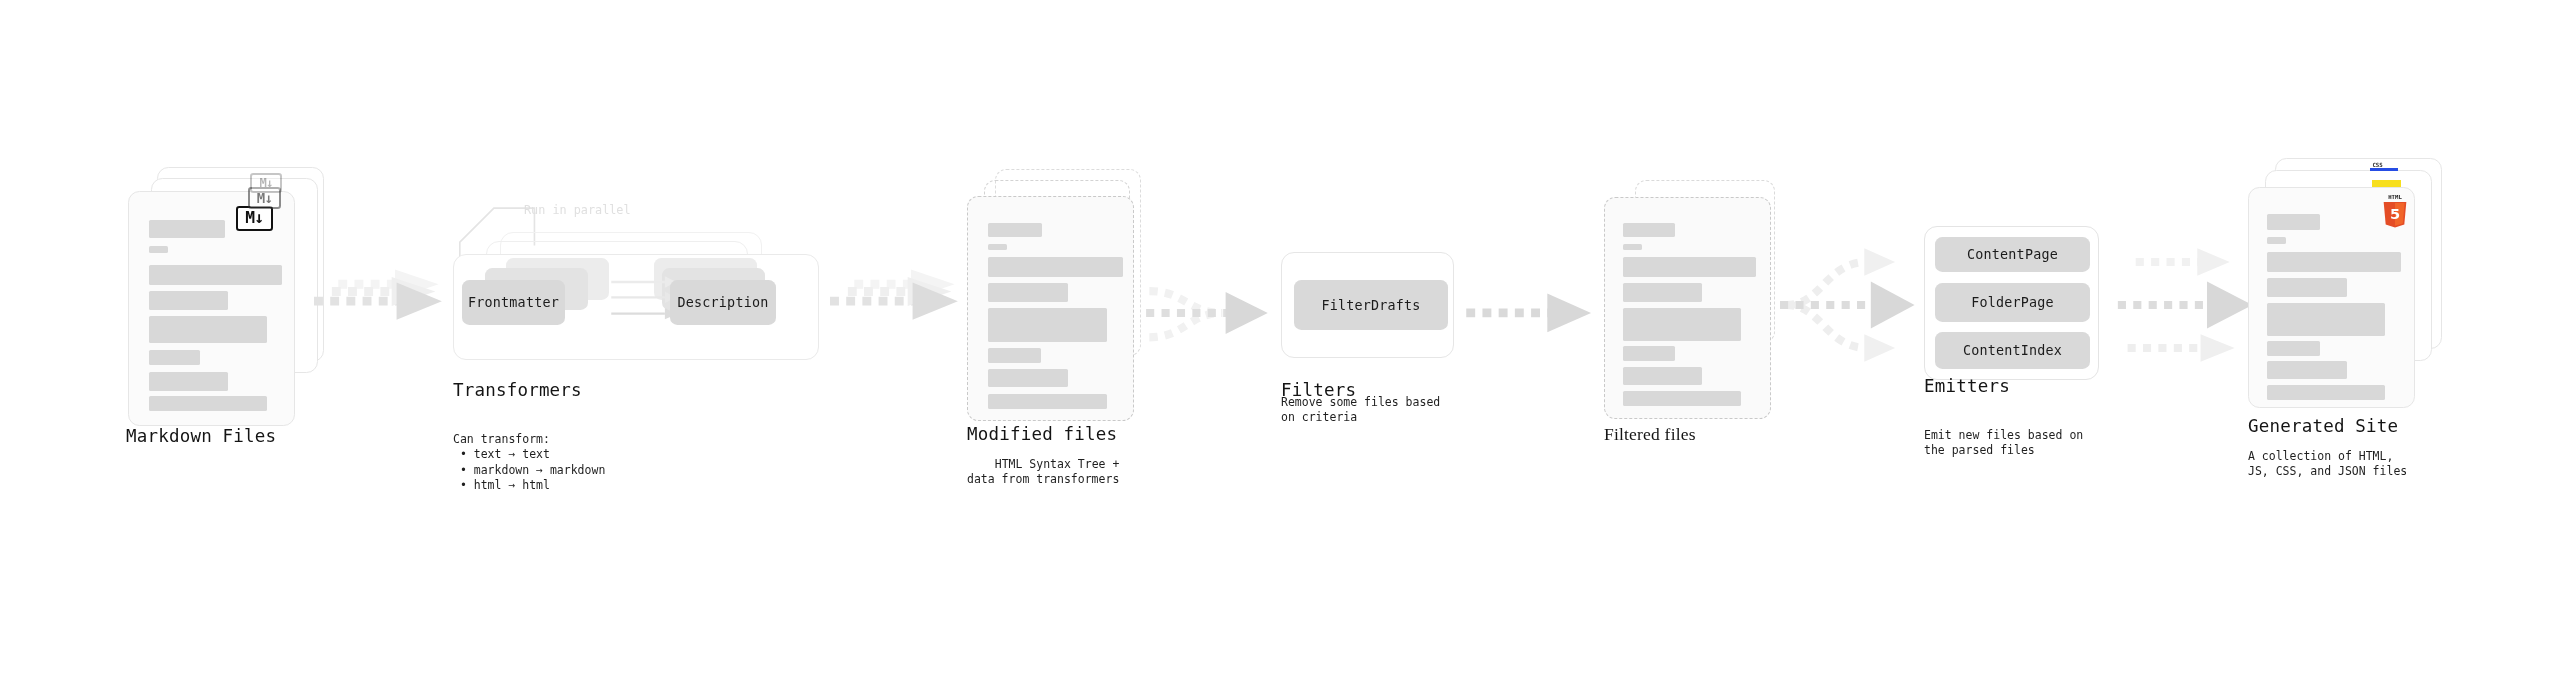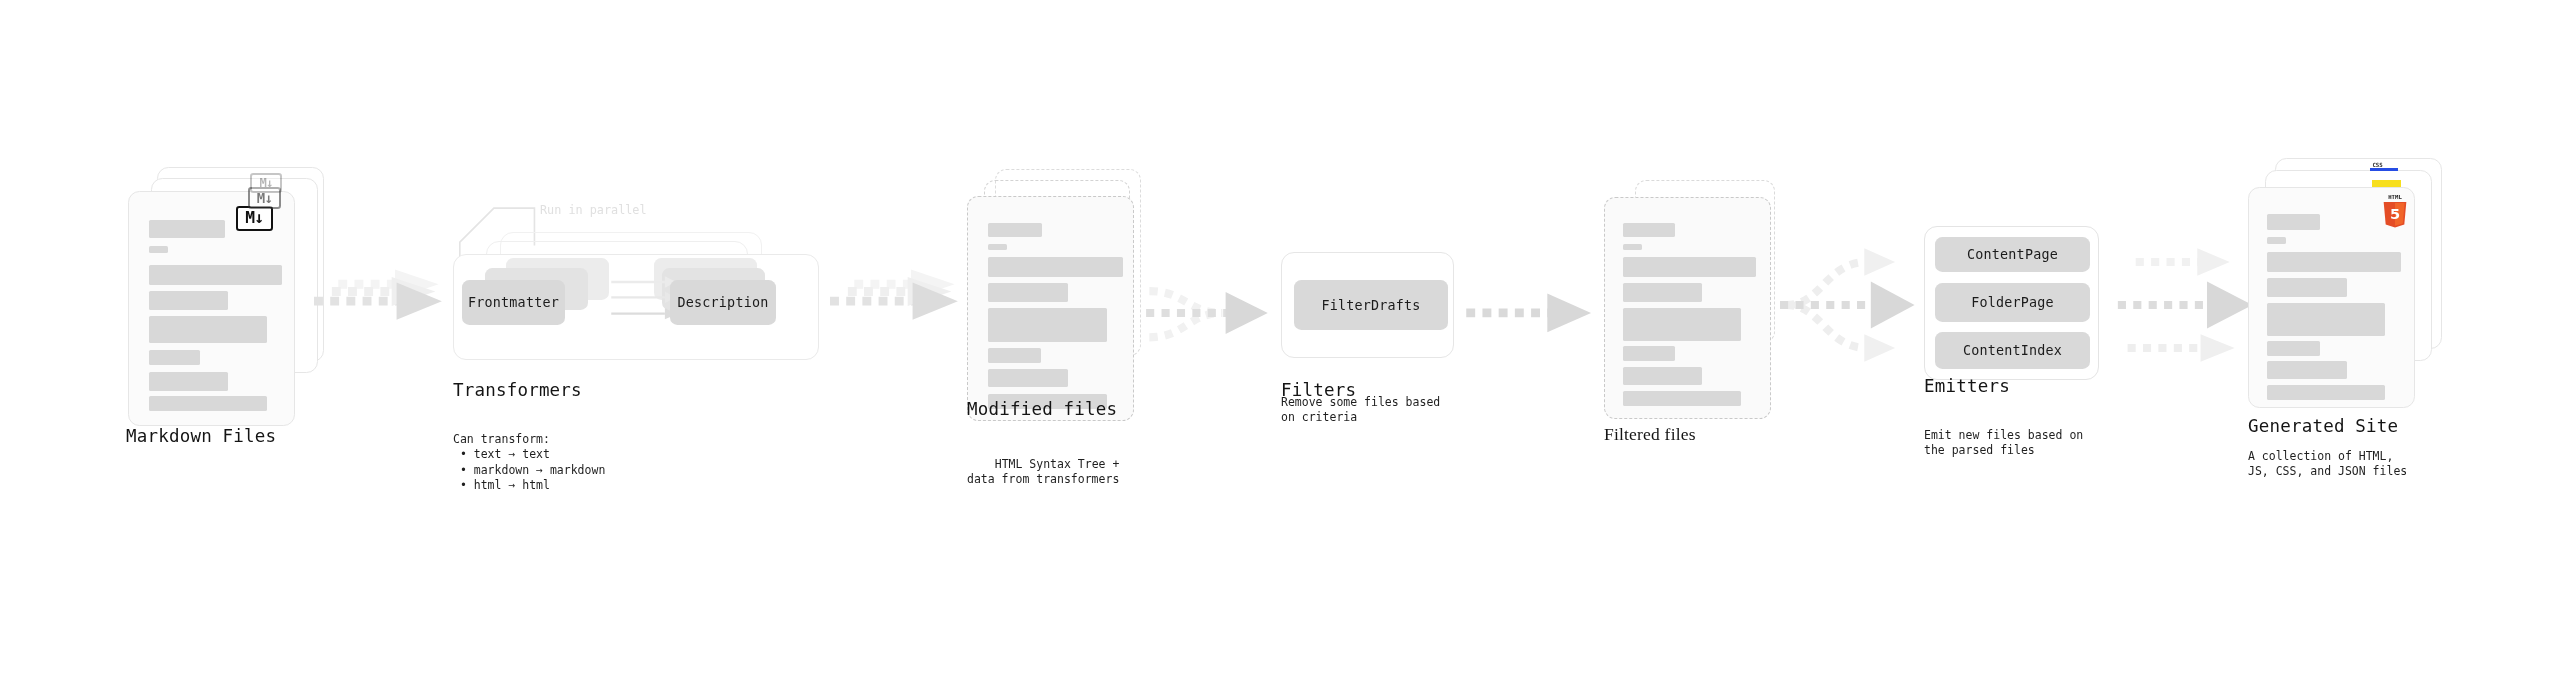--- a/index.html
+++ b/index.html
@@ -122,21 +122,21 @@
   <polygon points="106,2 160,20 106,38" fill="#f4f4f4"></polygon>
   <polygon points="102,11 156,29 102,47" fill="#efefef"></polygon>
   <polygon points="108,18 164,41 108,64" fill="#dcdcdc"></polygon>
 </svg>
 
 <div class="stage">
 
   <svg style="left:453px;top:200px;width:98px;height:73px;" viewBox="0 0 120 90">
     <path d="M8 78 L8 52 L50 10 L100 10 L100 56" stroke="#e4e4e4" stroke-width="2" fill="none"></path>
   </svg>
-  <div class="parallel-label" style="left:540px;top:203px;">Run in parallel</div>
+  <div class="parallel-label" style="left:524px;top:203px;">Run in parallel</div>
 
   <div class="groupbox faint" style="left:500px;top:232px;width:262px;height:77px;border-color:#f1f1f1;"></div>
   <div class="groupbox faint" style="left:486px;top:241px;width:262px;height:77px;border-color:#efefef;"></div>
   <div class="groupbox" style="left:453px;top:254px;width:366px;height:106px;border-color:#eaeaea;"></div>
 
   <div class="chip f1" style="left:506px;top:258px;width:103px;height:42px;color:transparent;">Frontmatter</div>
   <div class="chip f2" style="left:485px;top:268px;width:103px;height:42px;color:transparent;">Frontmatter</div>
   <div class="chip f1" style="left:654px;top:258px;width:103px;height:42px;color:transparent;">Description</div>
   <div class="chip f2" style="left:662px;top:268px;width:103px;height:42px;color:transparent;">Description</div>
 
@@ -180,21 +180,21 @@
     <div class="skel" style="left:19.5px;top:26px;width:54px;height:14px;"></div>
     <div class="skel" style="left:19.5px;top:47px;width:19.5px;height:5.7px;"></div>
     <div class="skel" style="left:19.5px;top:60px;width:135px;height:20.3px;"></div>
     <div class="skel" style="left:19.5px;top:86px;width:80px;height:18.7px;"></div>
     <div class="skel" style="left:19.5px;top:111px;width:119px;height:34px;"></div>
     <div class="skel" style="left:19.5px;top:151px;width:53px;height:14.6px;"></div>
     <div class="skel" style="left:19.5px;top:172px;width:80px;height:18px;"></div>
     <div class="skel" style="left:19.5px;top:197px;width:119px;height:14.6px;"></div>
   </div>
 
-  <div class="title" style="left:967px;top:399px;">Modified files</div>
+  <div class="title" style="left:967px;top:424px;">Modified files</div>
   <div class="desc" style="left:967px;top:457px;text-align:right;">HTML Syntax Tree +
 data from transformers</div>
 </div>
 
 <svg style="left:1138px;top:256px;width:146px;height:114px;" viewBox="0 0 180 140">
   <g fill="none" stroke-width="10" stroke-dasharray="10 9">
     <path d="M14 43 C 58 43, 62 70, 104 70" stroke="#f1f1f1"></path>
     <path d="M14 100 C 58 100, 62 70, 104 70" stroke="#f1f1f1"></path>
     <line x1="10" y1="70" x2="112" y2="70" stroke="#dedede"></line>
   </g>

